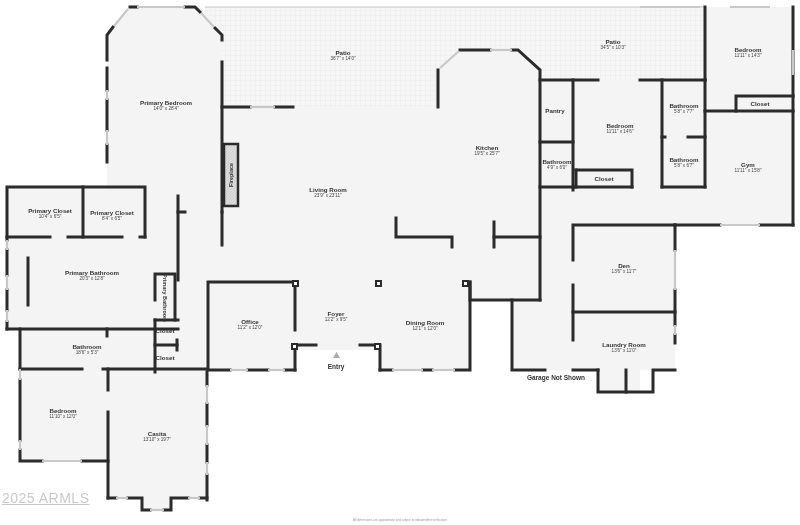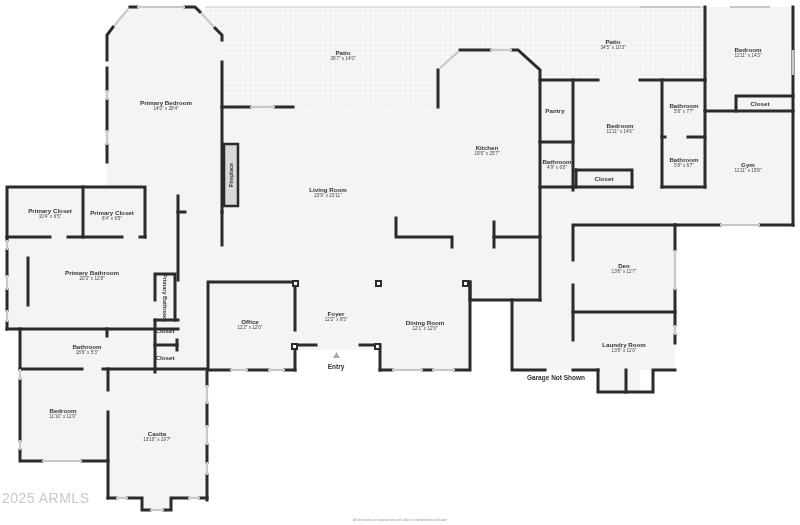--- a/index.html
+++ b/index.html
@@ -4,21 +4,21 @@
 <style>
   html,body{margin:0;padding:0;background:#ffffff;}
   body{width:800px;height:525px;position:relative;overflow:hidden;font-family:"Liberation Sans",sans-serif;}
   #plan{position:absolute;left:0;top:0;width:800px;height:525px;}
   .lbl{position:absolute;transform:translate(-50%,-50%);text-align:center;white-space:nowrap;color:#333;line-height:1.15;}
   .lbl .n{font-size:6.2px;font-weight:bold;display:block;}
   .lbl .d{font-size:4.6px;display:block;color:#444;}
   .vert{transform:translate(-50%,-50%) rotate(-90deg);}
   .vert2{transform:translate(-50%,-50%) rotate(90deg);}
   .entry{position:absolute;font-size:6.5px;font-weight:bold;color:#333;transform:translate(-50%,-50%);}
-  .wm{position:absolute;left:2px;top:490px;font-size:14px;color:#c9c9c9;letter-spacing:0.5px;}
+  .wm{position:absolute;left:2px;top:490px;font-size:14px;color:#c9c9c9;letter-spacing:0.5px;text-decoration:underline;}
   .disc{position:absolute;left:400px;top:520px;transform:translate(-50%,-50%);font-size:3px;color:#999;white-space:nowrap;}
 </style>
 </head>
 <body>
 
 <svg id="plan" viewBox="0 0 800 525" xmlns="http://www.w3.org/2000/svg">
   <defs>
     <pattern id="patioPat" width="5" height="5" patternUnits="userSpaceOnUse">
       <rect width="5" height="5" fill="#f6f6f6"></rect>
       <path d="M0 0H5M0 0V5" stroke="#e2e2e2" stroke-width="0.6"></path>

